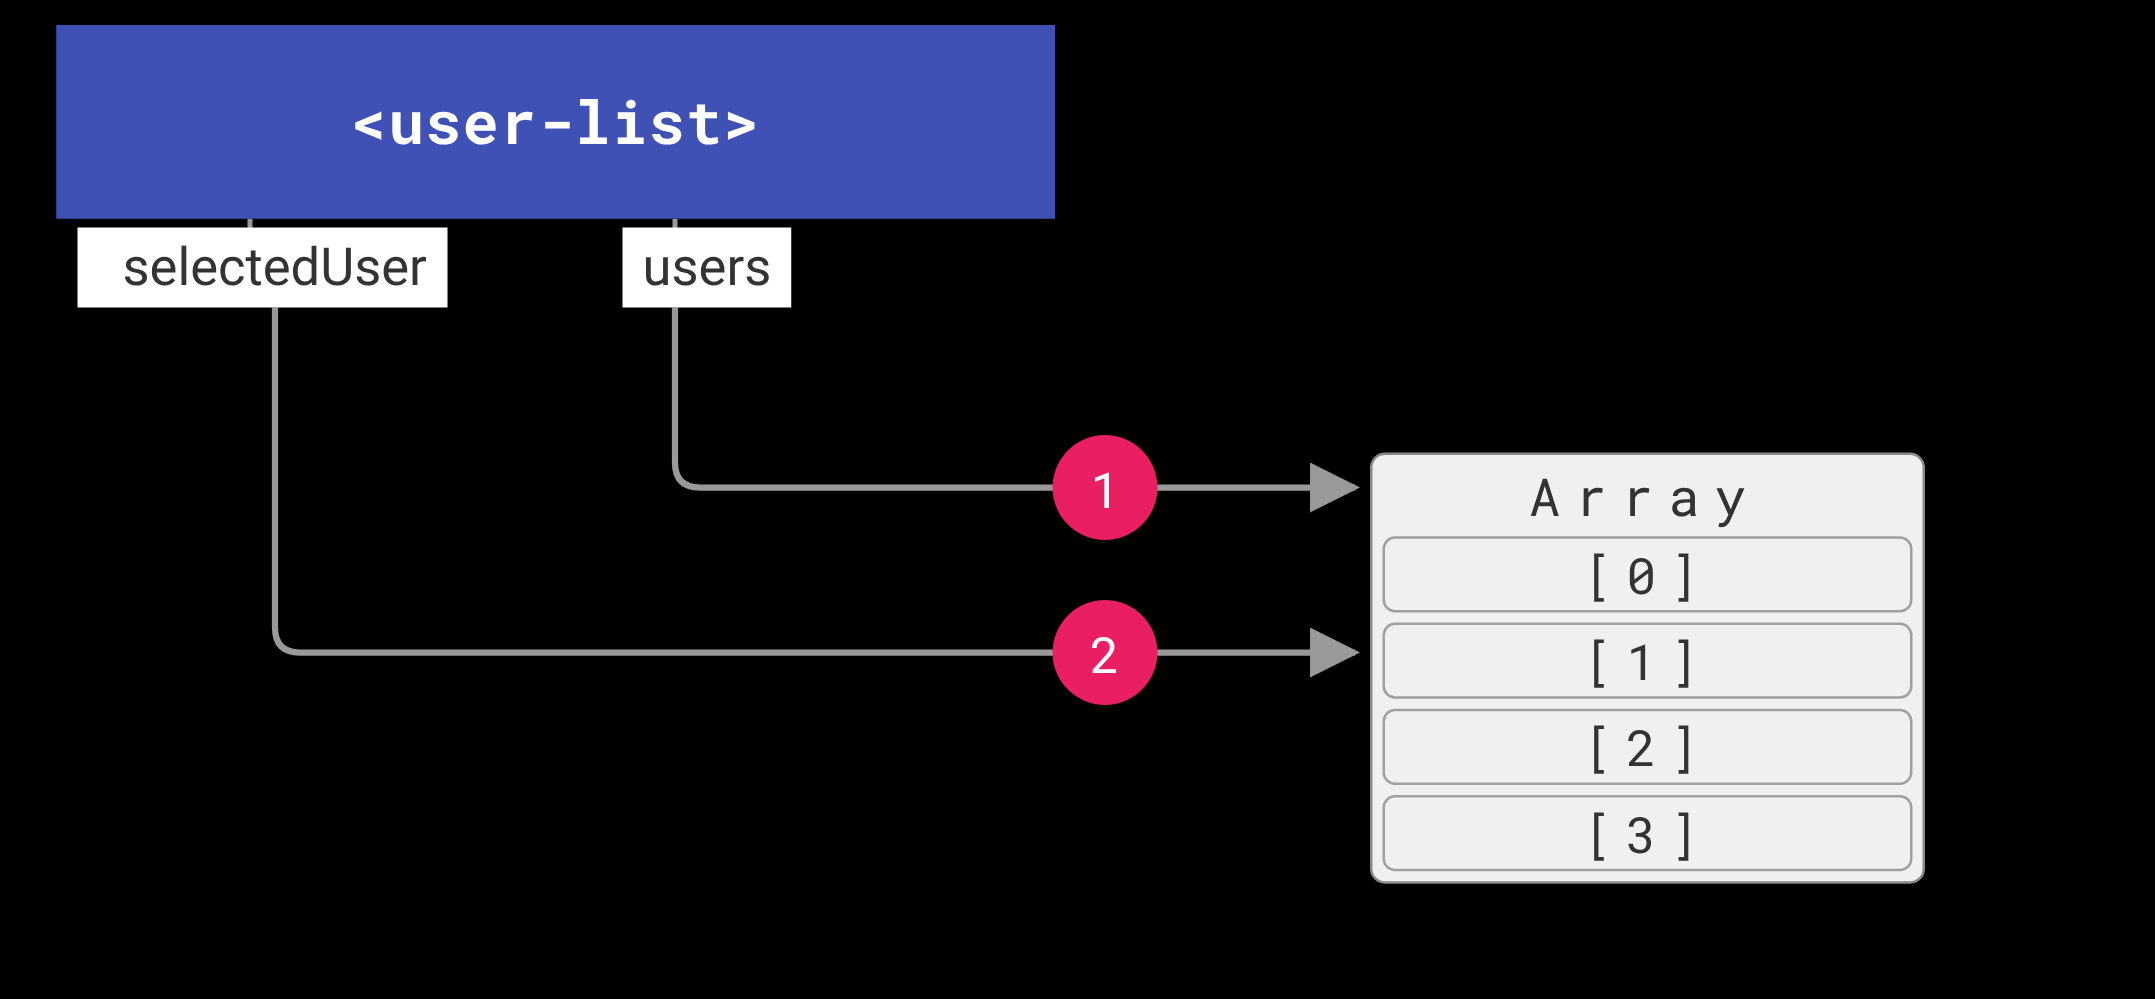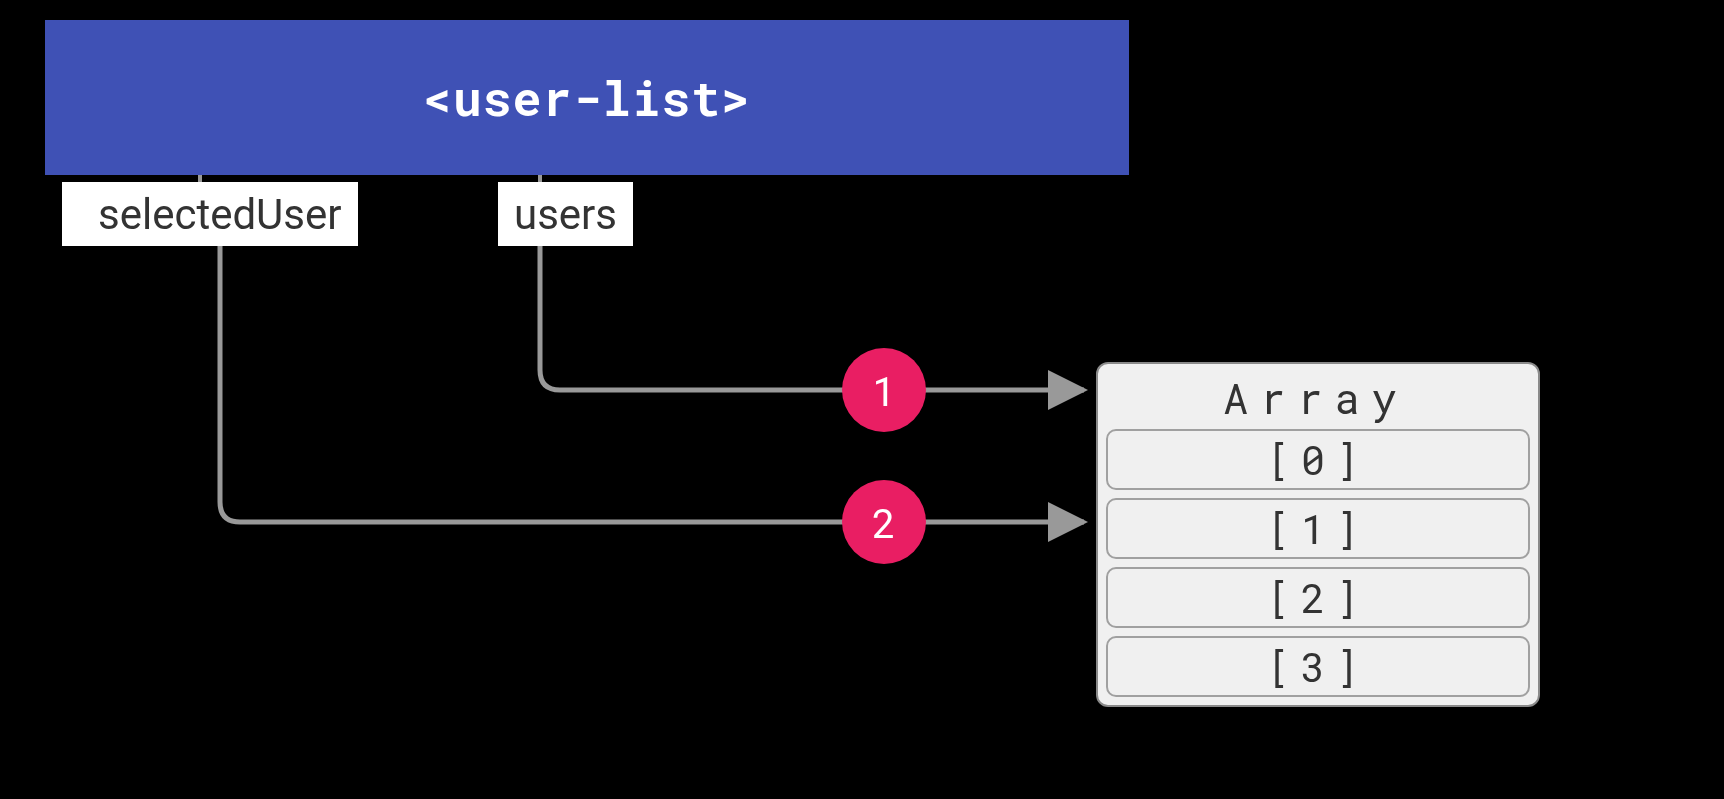--- a/index.html
+++ b/index.html
@@ -22,21 +22,21 @@
     top: 0;
     width: 1724px;
     height: 799px;
     pointer-events: none;
   }
   
   .component-box {
     position: absolute;
     left: 45px;
     top: 20px;
-    width: 1084px;
+    width: 799px;
     height: 155px;
     background: #3f51b5;
     display: flex;
     align-items: center;
     justify-content: center;
   }
   .component-title {
     color: #fff;
     font-family: "Roboto Mono", "Menlo", "Consolas", monospace;
     font-weight: 700;

